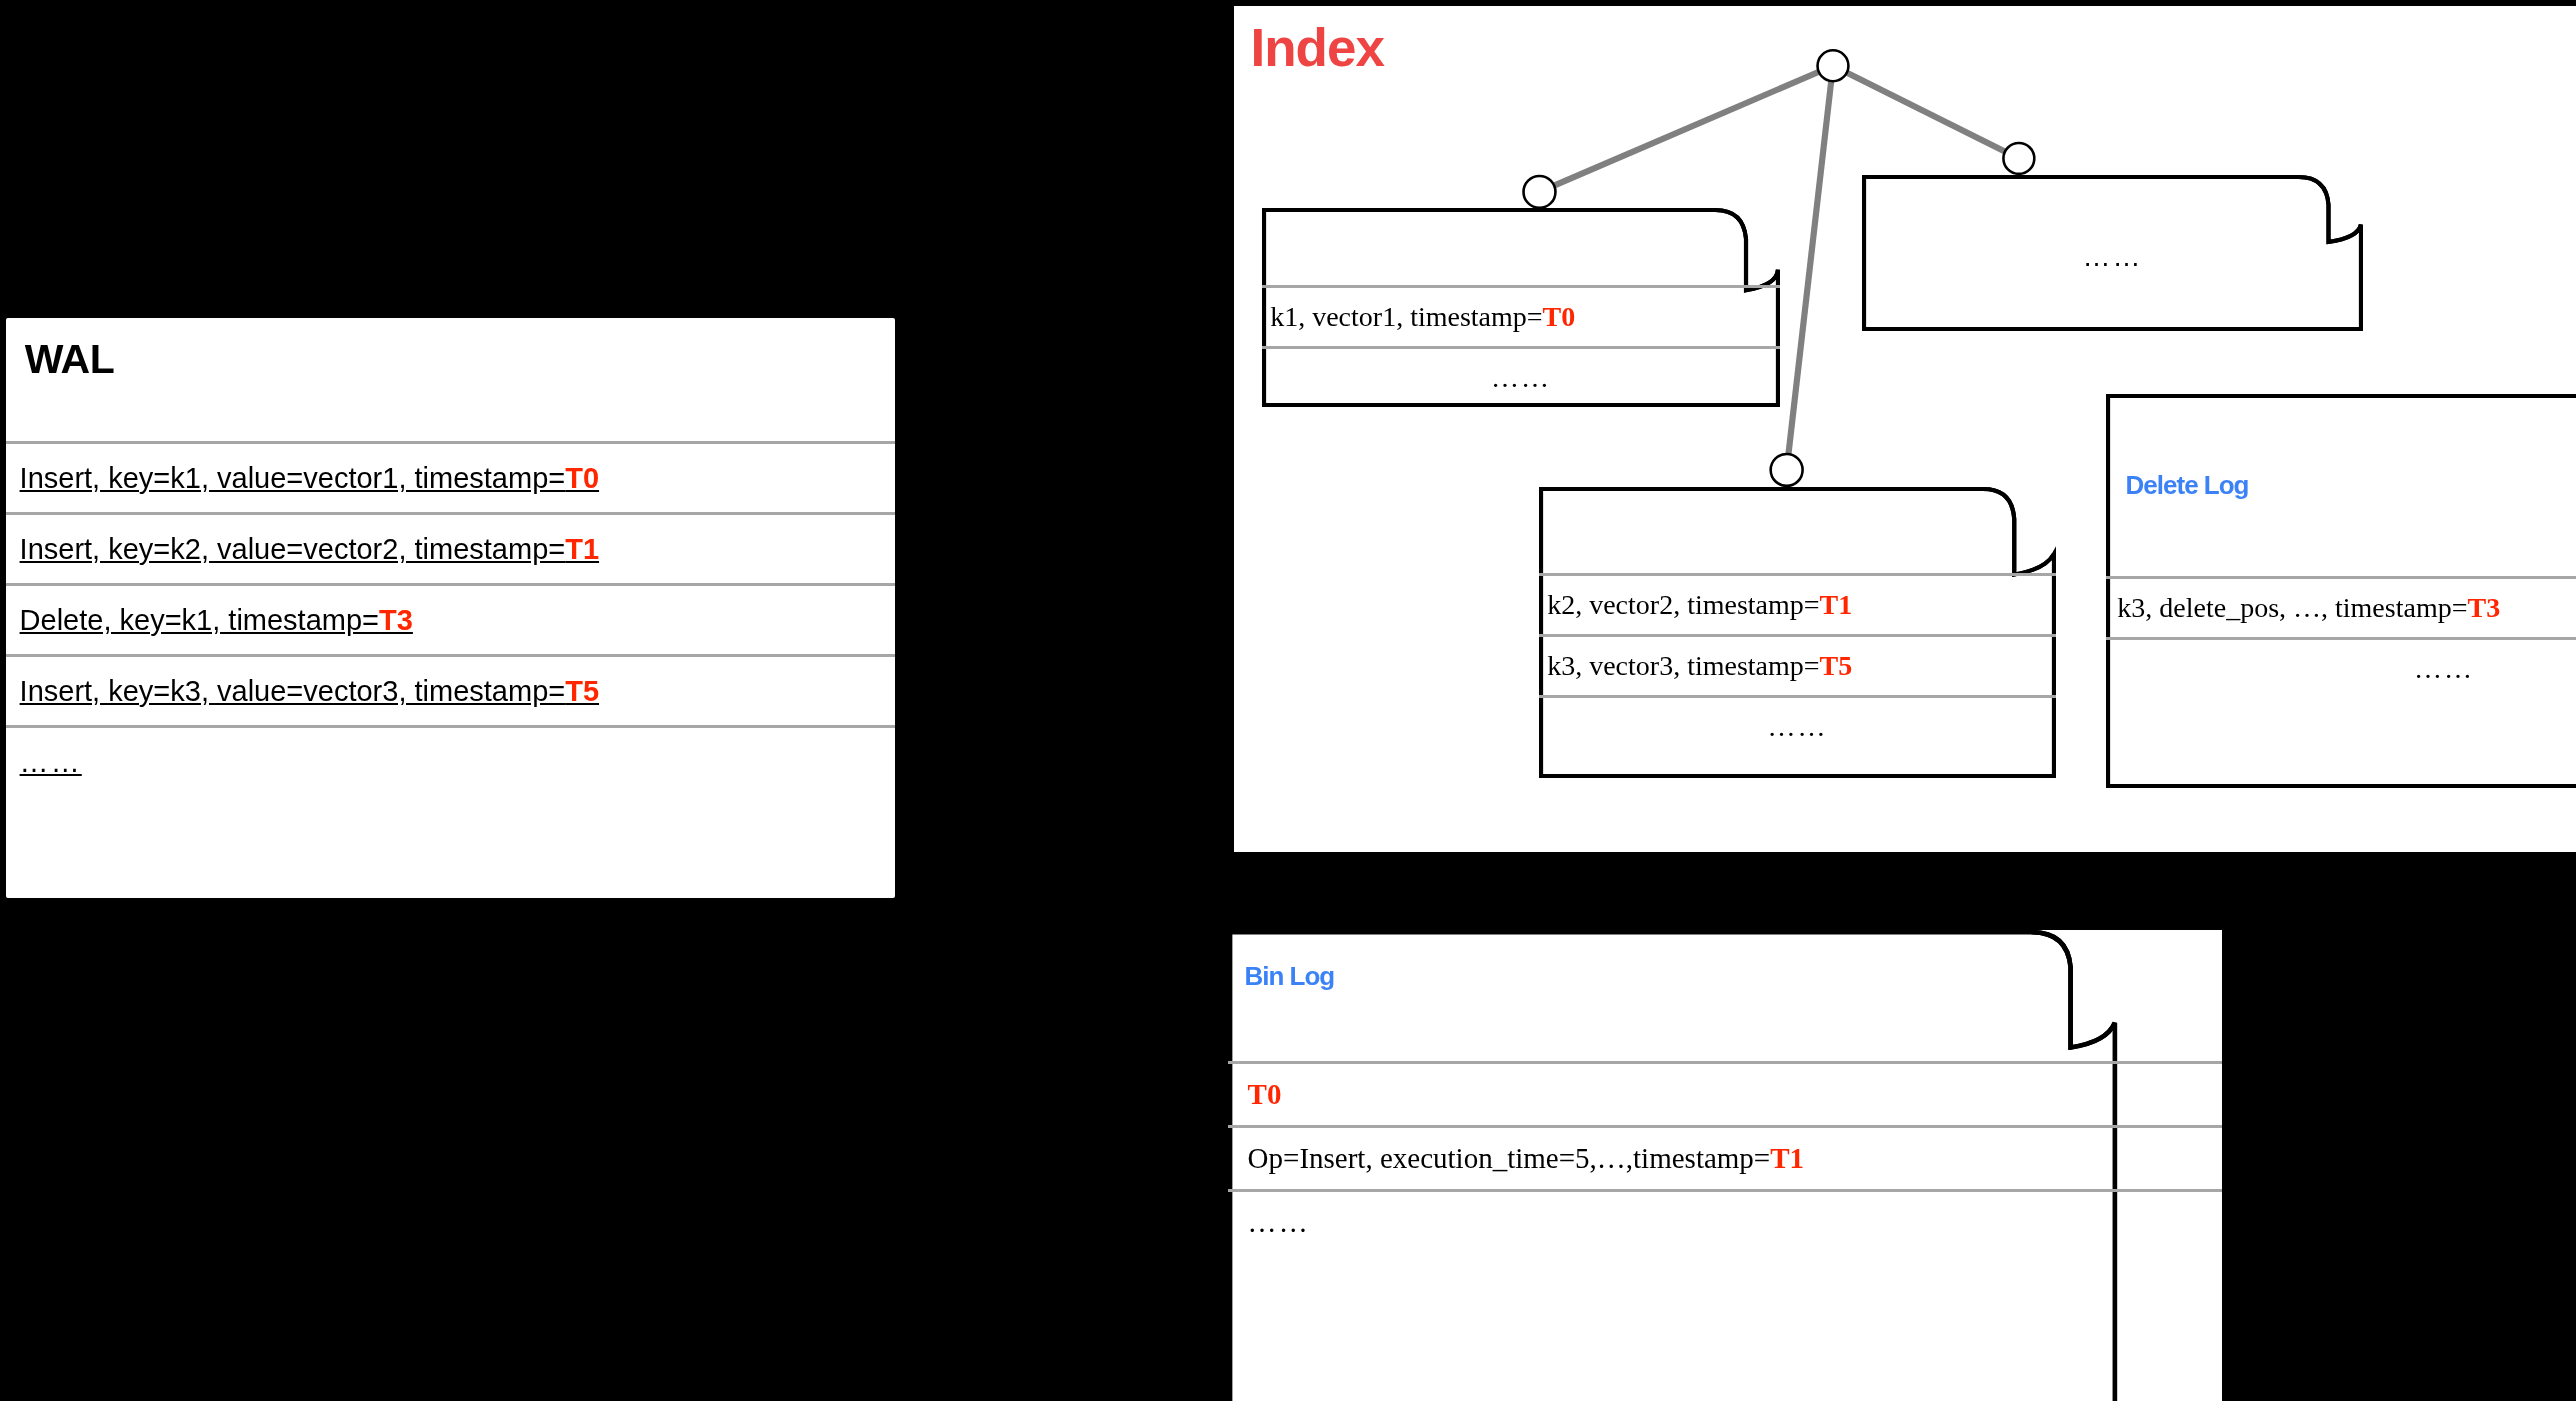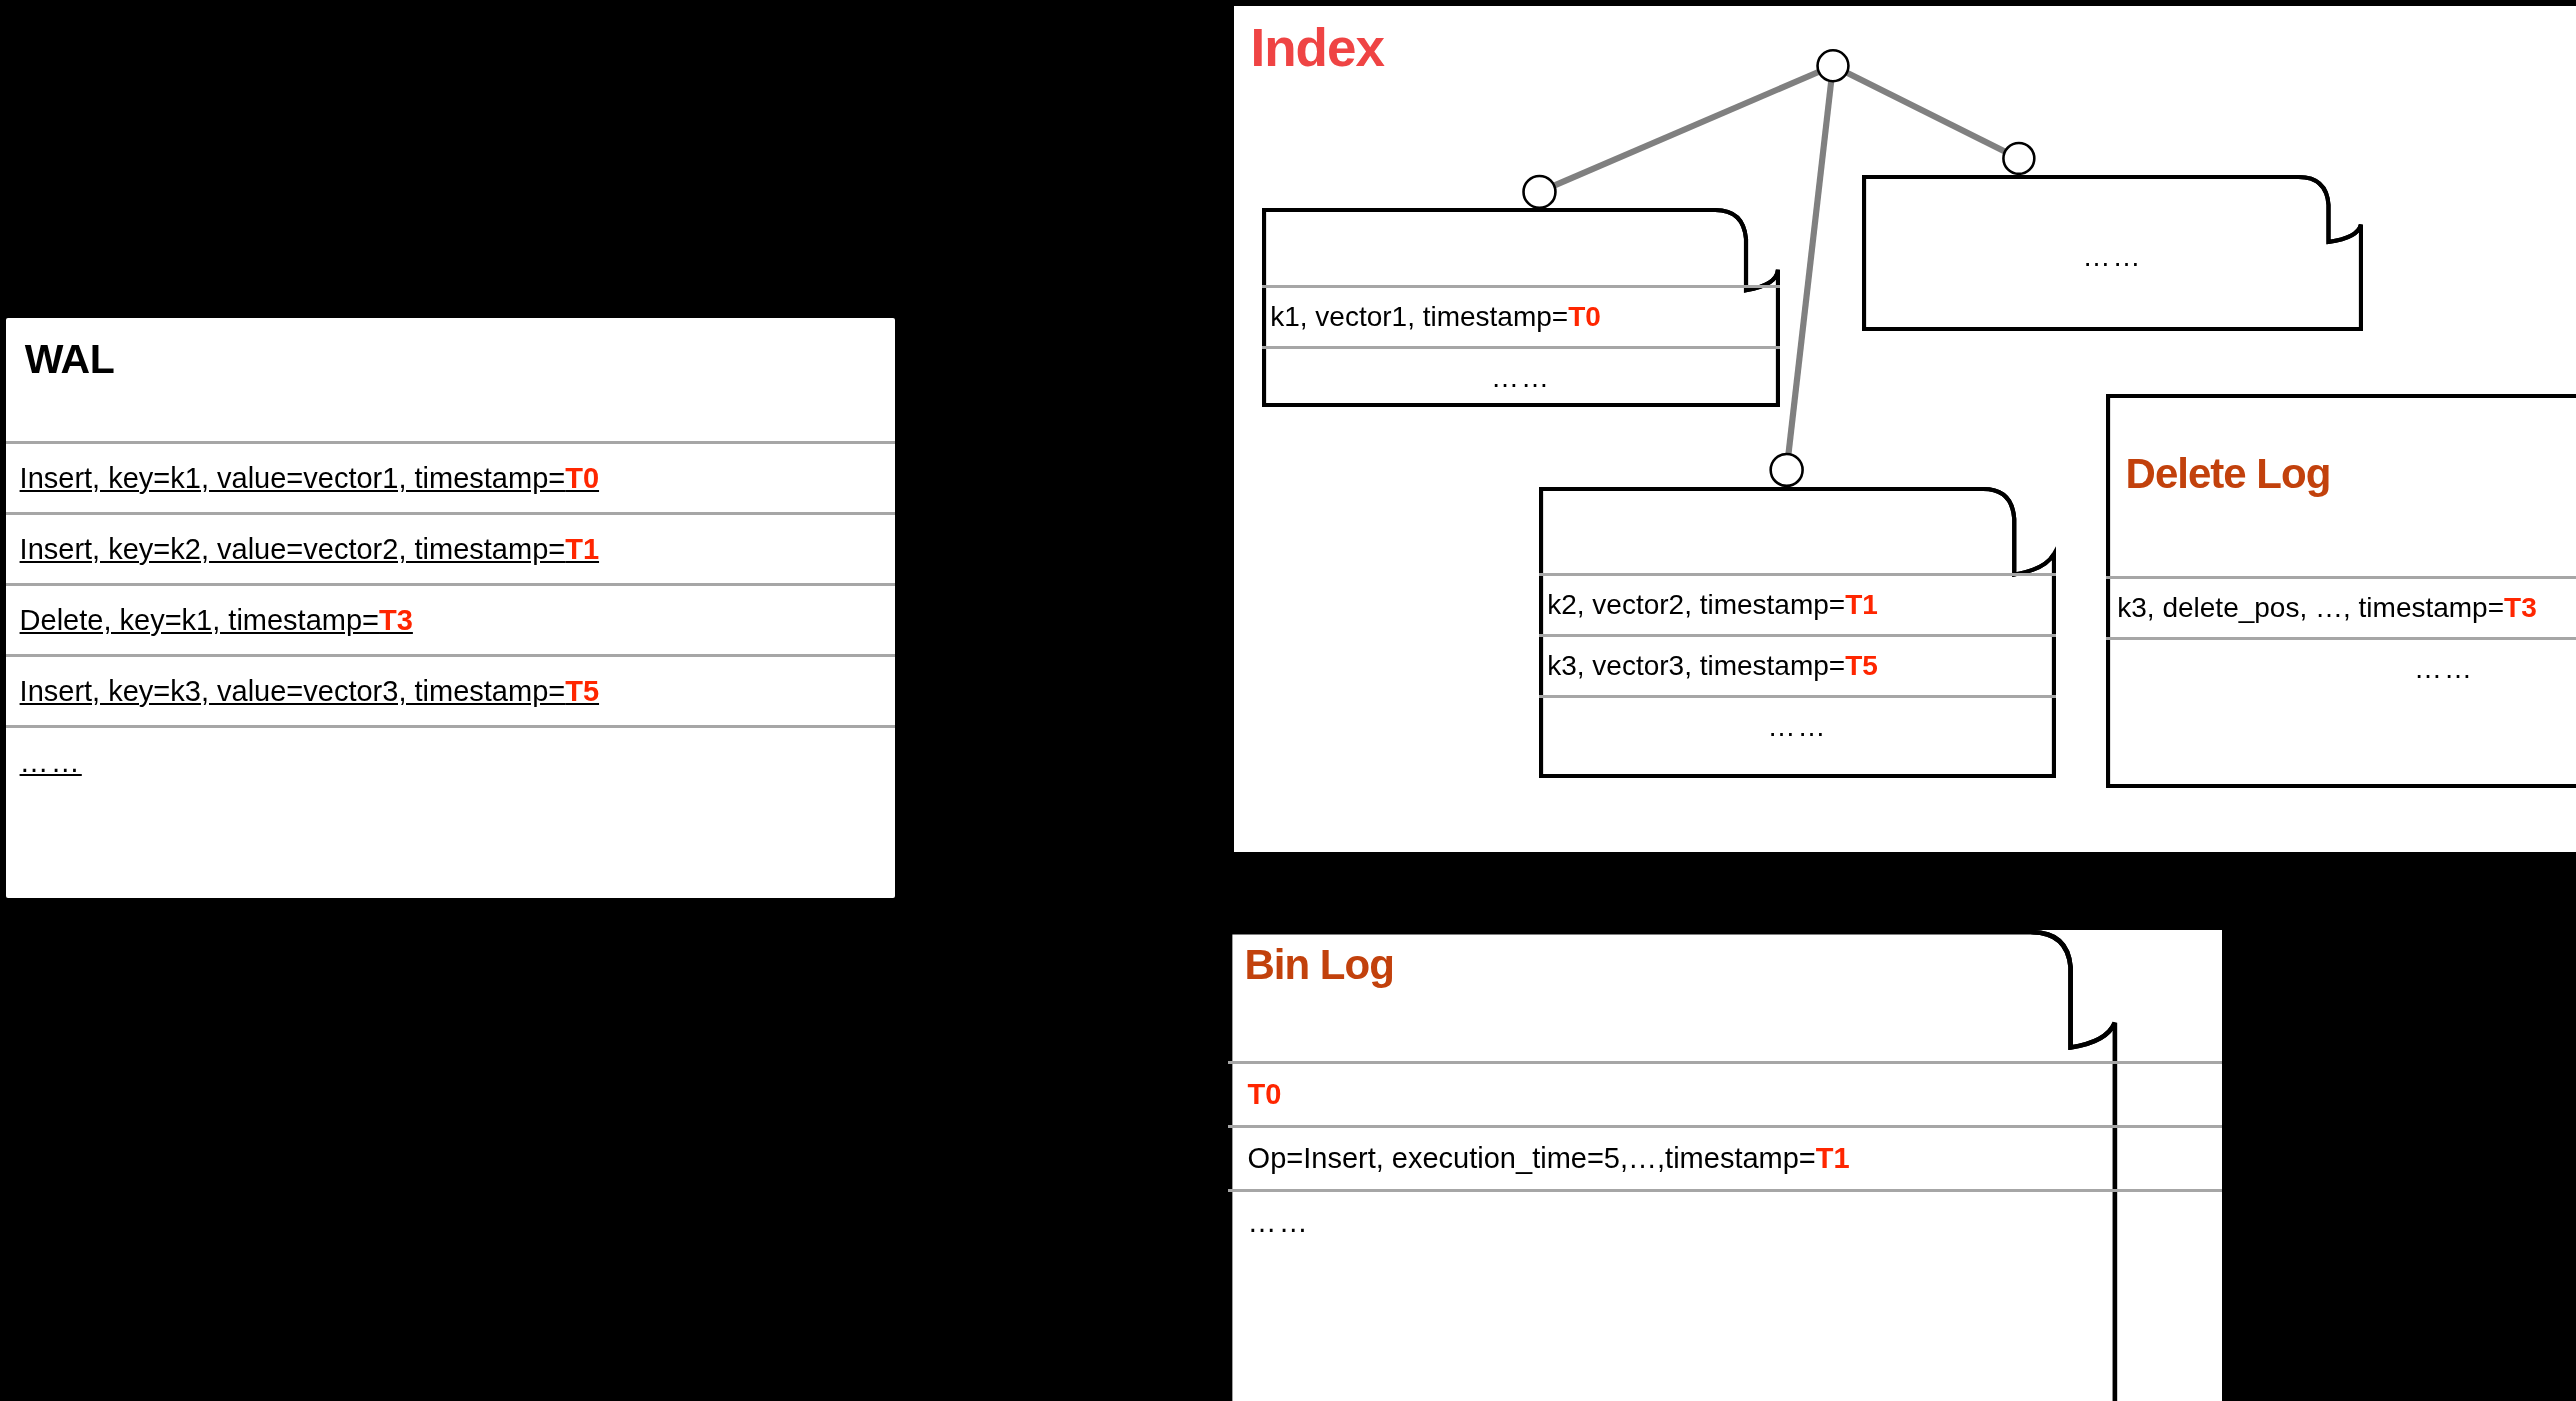--- a/index.html
+++ b/index.html
@@ -46,24 +46,24 @@
   #tree-svg{position:absolute;left:0;top:0;width:1579px;height:846px;overflow:visible;}
 
   
   .doccard{
     position:absolute;box-sizing:border-box;
     background:#fff;
   }
   .doccard .docsvg{position:absolute;left:0;top:0;width:100%;height:100%;overflow:visible;}
   .doccard .doc-inner{position:absolute;left:0;top:0;right:0;bottom:0;}
   .doccard .card-title{
-    position:absolute;font-size:42px;font-weight:bold;color:#c2410c;letter-spacing:-1px;
+    position:absolute;font-size:26px;font-weight:bold;color:#3b82f6;letter-spacing:-1px;margin-top:20px;
   }
   .doccard .rowlist{position:absolute;left:0;right:0;}
-  .doccard .row{box-sizing:border-box;}
+  .doccard .row{box-sizing:border-box;font-family:Liberation Serif, serif;}
 
   
   #node-a{left:28px;top:202px;width:518px;height:199px;}
   #node-a .rowlist{top:77px;}
   #node-a .row{height:61px;font-size:28px;padding-left:8.2px;}
   #node-a .row.center{justify-content:center;padding-left:0;}
 
   
   #node-b{left:628px;top:169px;width:501px;height:156px;}
   #node-b .ellipsis-mid{

